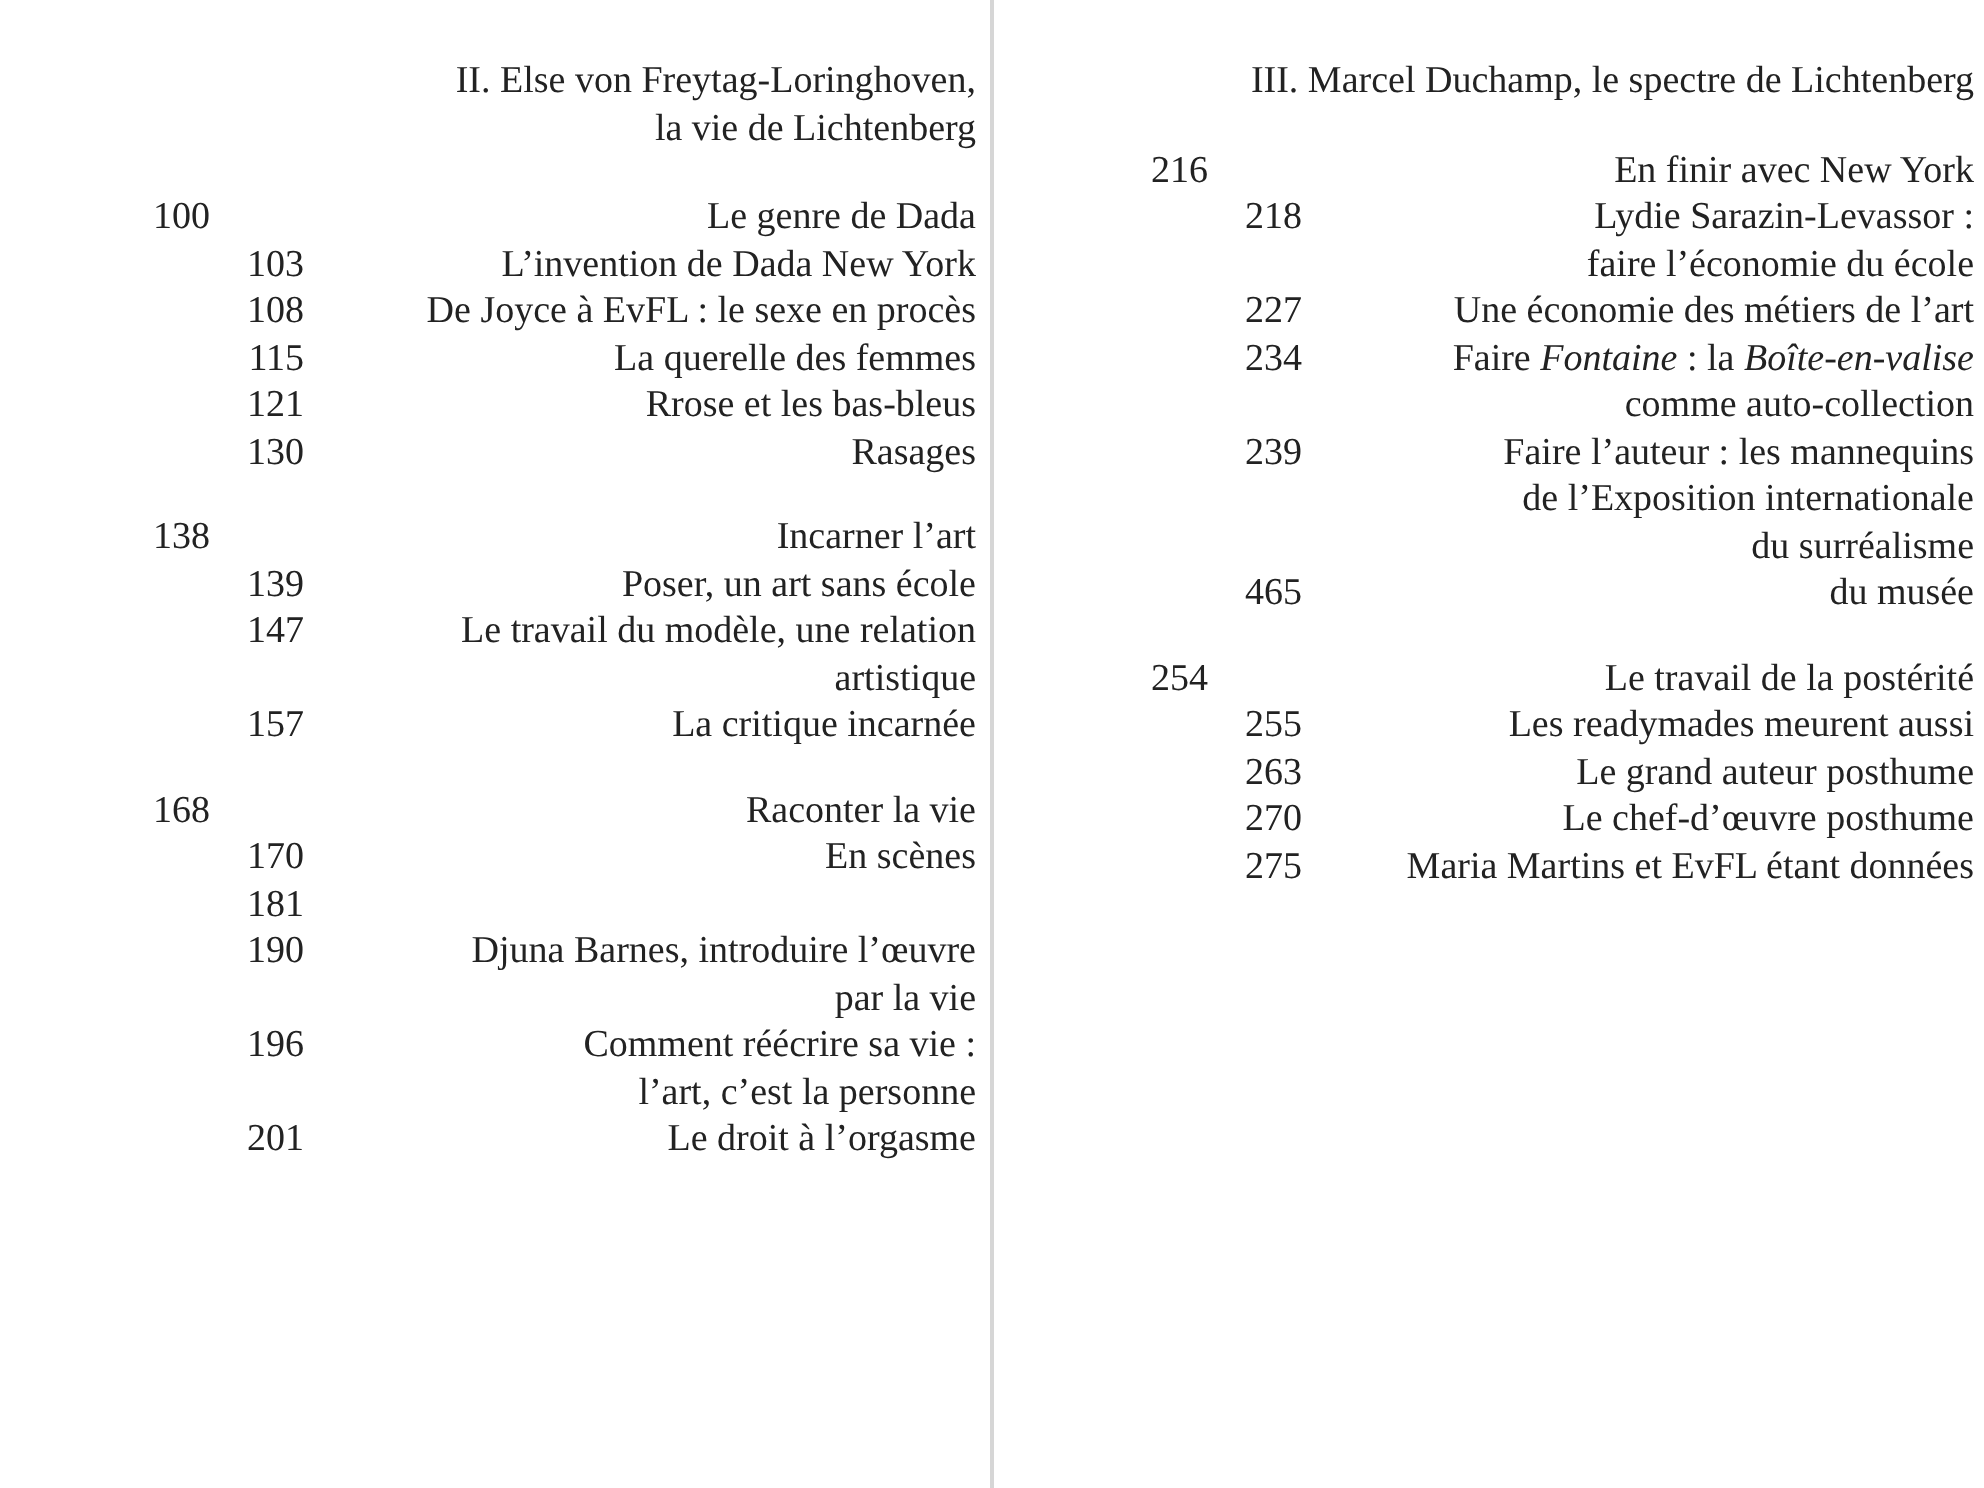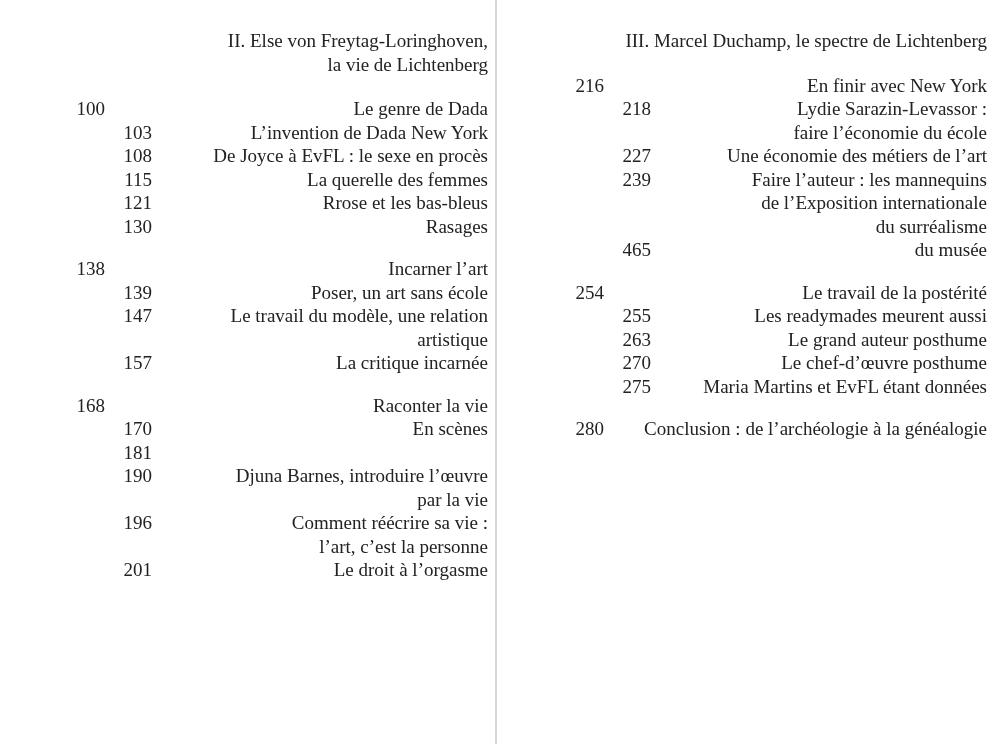--- a/index.html
+++ b/index.html
@@ -181,20 +181,27 @@
               <div class="line">faire l’économie du école</div>
             </div>
           </div>
           <div class="entry level2">
             <span class="num">227</span>
             <div class="title">
               <div class="line">Une économie des métiers de l’art</div>
             </div>
           </div>
           <div class="entry level2">
+            <span class="num">234</span>
+            <div class="title">
+              <div class="line">Faire <i>Fontaine</i> : la <i>Boîte-en-valise</i></div>
+              <div class="line">comme auto-collection</div>
+            </div>
+          </div>
+          <div class="entry level2">
             <span class="num">239</span>
             <div class="title">
               <div class="line">Faire l’auteur : les mannequins</div>
               <div class="line">de l’Exposition internationale</div>
               <div class="line">du surréalisme</div>
             </div>
           </div>
           <div class="entry level2">
             <span class="num">465</span>
             <div class="title">
@@ -224,26 +231,18 @@
           <div class="entry level2">
             <span class="num">270</span>
             <div class="title">
               <div class="line">Le chef-d’œuvre posthume</div>
             </div>
           </div>
           <div class="entry level2">
             <span class="num">275</span>
             <div class="title">
               <div class="line">Maria Martins et EvFL étant données</div>
-            </div>
-          </div>
-        </div>
-        <div class="group">
-          <div class="entry level1">
-            <span class="num">280</span>
-            <div class="title">
-              <div class="line">Conclusion : de l’archéologie à la généalogie</div>
             </div>
           </div>
         </div>
       </div>
   </div>
 </div>
 
 </body></html>

